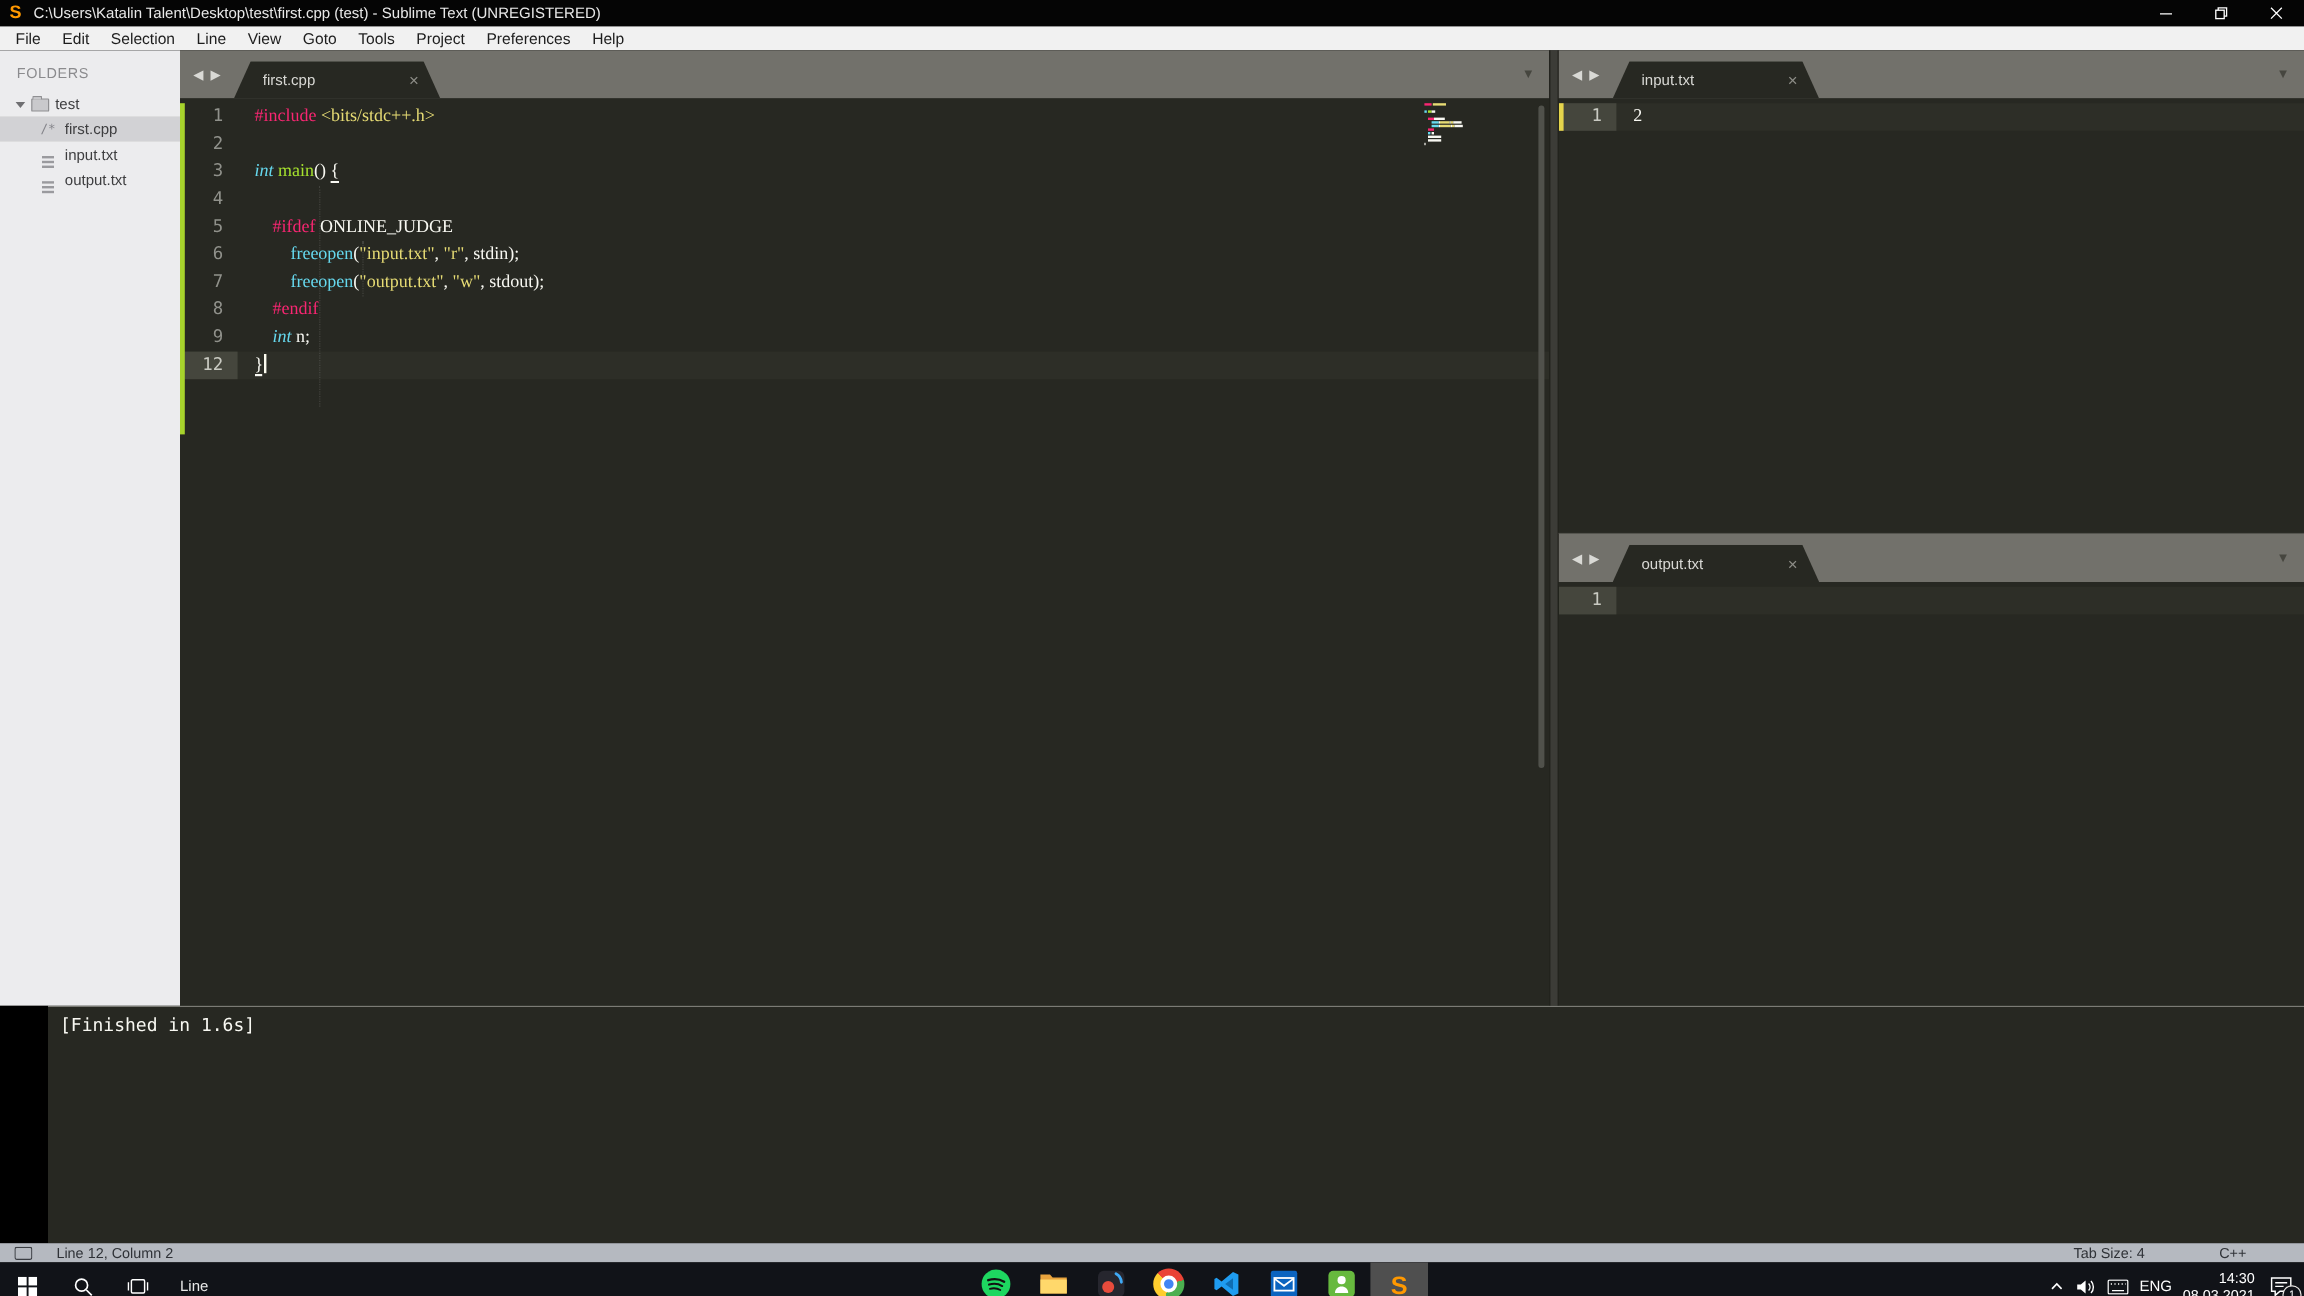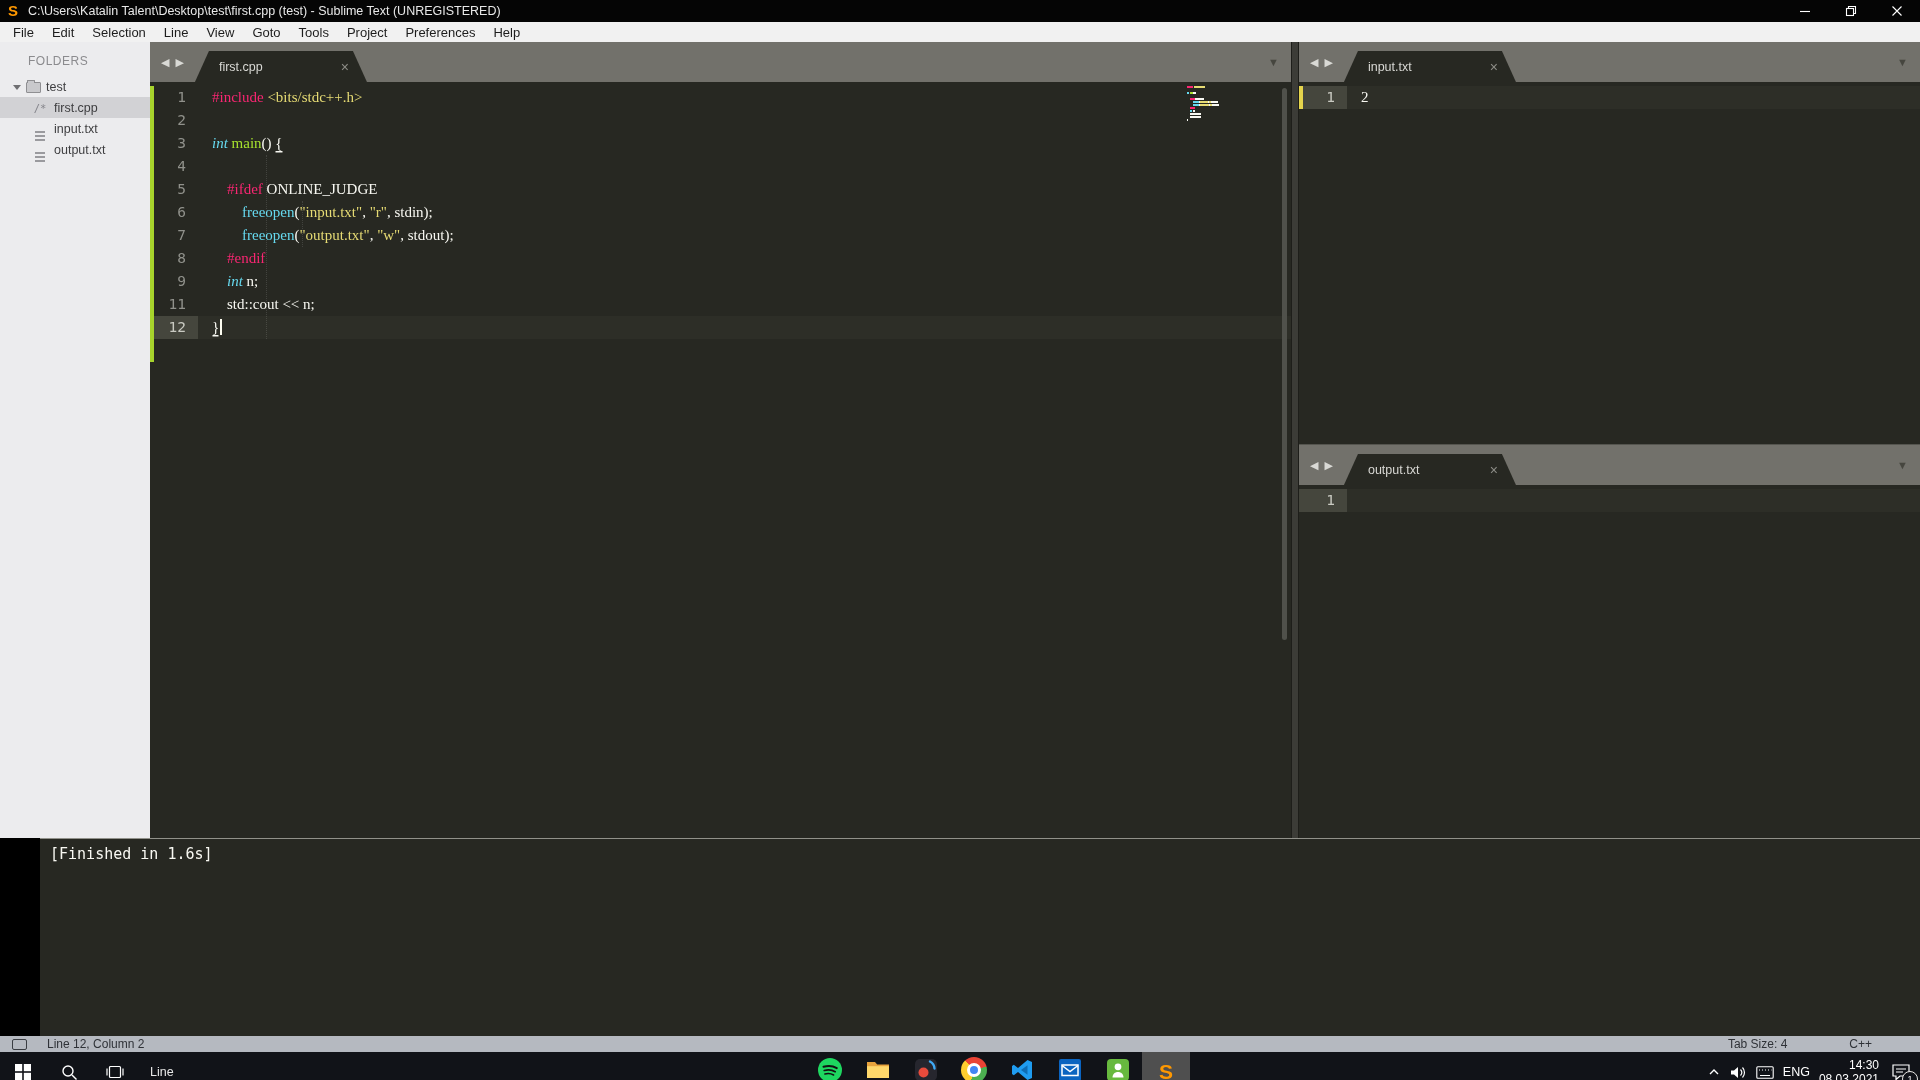--- a/index.html
+++ b/index.html
@@ -14,21 +14,21 @@
   .win-controls{margin-left:auto;display:flex;height:100%;}
   .win-btn{width:46px;height:100%;display:flex;align-items:center;justify-content:center;}
 
   
   .menubar{height:20px;background:#f1f1f1;display:flex;align-items:center;padding-left:4px;text-align:right;}
   .menu-item{font-size:13px;color:#1d1d1d;padding:2px 9px;}
 
   
   .workspace{height:796px;display:flex;background:#272822;}
   .sidebar{width:150px;background:#ececee;flex:none;padding-top:10px;box-sizing:border-box;font-size:12.5px;color:#3e3e40;}
-  .side-header{font-size:12px;color:#8b8b8e;letter-spacing:.5px;margin:2px 0 9px 28px;}
+  .side-header{font-size:12px;color:#8b8b8e;letter-spacing:.5px;margin:2px 0 9px 14px;}
   .folder-row{display:flex;align-items:center;height:20px;padding-left:13px;gap:5px;}
   .tri-down{width:0;height:0;border-left:4px solid transparent;border-right:4px solid transparent;border-top:5px solid #6f6f72;}
   .folder-glyph{width:13px;height:9px;background:#c9c9cc;border:1px solid #8f8f92;border-radius:1px;position:relative;}
   .folder-glyph:before{content:"";position:absolute;top:-3px;left:0;width:6px;height:2px;background:#c9c9cc;border:1px solid #8f8f92;border-bottom:none;border-radius:1px 1px 0 0;}
   .file-row{display:flex;align-items:center;height:21px;padding-left:32px;gap:6px;}
   .file-row.selected{background:#d2d2d5;}
   .file-ic{width:16px;flex:none;color:#84848a;font:10.5px "DejaVu Sans Mono",monospace;text-align:center;}
   .txt-glyph{display:inline-block;width:10px;height:2px;background:#9a9a9e;box-shadow:0 4px 0 #9a9a9e,0 8px 0 #9a9a9e;margin-top:-8px;}
 
   .editor-area{flex:1;display:flex;min-width:0;}
@@ -217,24 +217,20 @@
               <span class="line-text"><span class="tok-pl">        </span><span class="tok-call">freeopen</span><span class="tok-pl">(</span><span class="tok-str">"output.txt"</span><span class="tok-pl">, </span><span class="tok-str">"w"</span><span class="tok-pl">, stdout);</span></span>
             </div>
             <div class="code-line">
               <span class="line-num">8</span>
               <span class="line-text"><span class="tok-pl">    </span><span class="tok-kw">#endif</span></span>
             </div>
             <div class="code-line">
               <span class="line-num">9</span>
               <span class="line-text"><span class="tok-pl">    </span><span class="tok-type">int</span><span class="tok-pl"> n;</span></span>
             </div>
-            <div class="code-line">
-              <span class="line-num">11</span>
-              <span class="line-text"><span class="tok-pl">    std::cout &lt;&lt; n;</span></span>
-            </div>
             <div class="code-line active">
               <span class="line-num">12</span>
               <span class="line-text"><span class="tok-brace">}</span><span class="caret"></span></span>
             </div>
           </div>
         <div class="indent-guide" style="left:116px;top:73px;height:184px"></div>
         <div class="indent-guide" style="left:152px;top:119px;height:46px"></div>
         <div class="minimap">
             <div class="mm-line">
               <span class="mm-seg" style="width: 6px; background: rgb(249, 38, 114);"></span>

